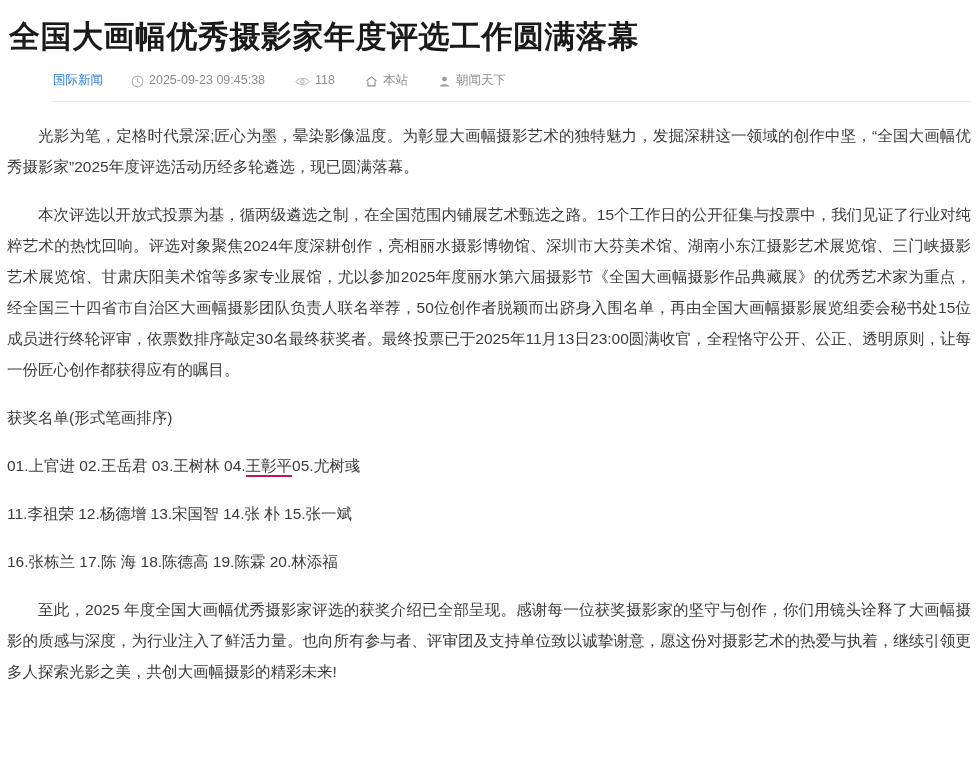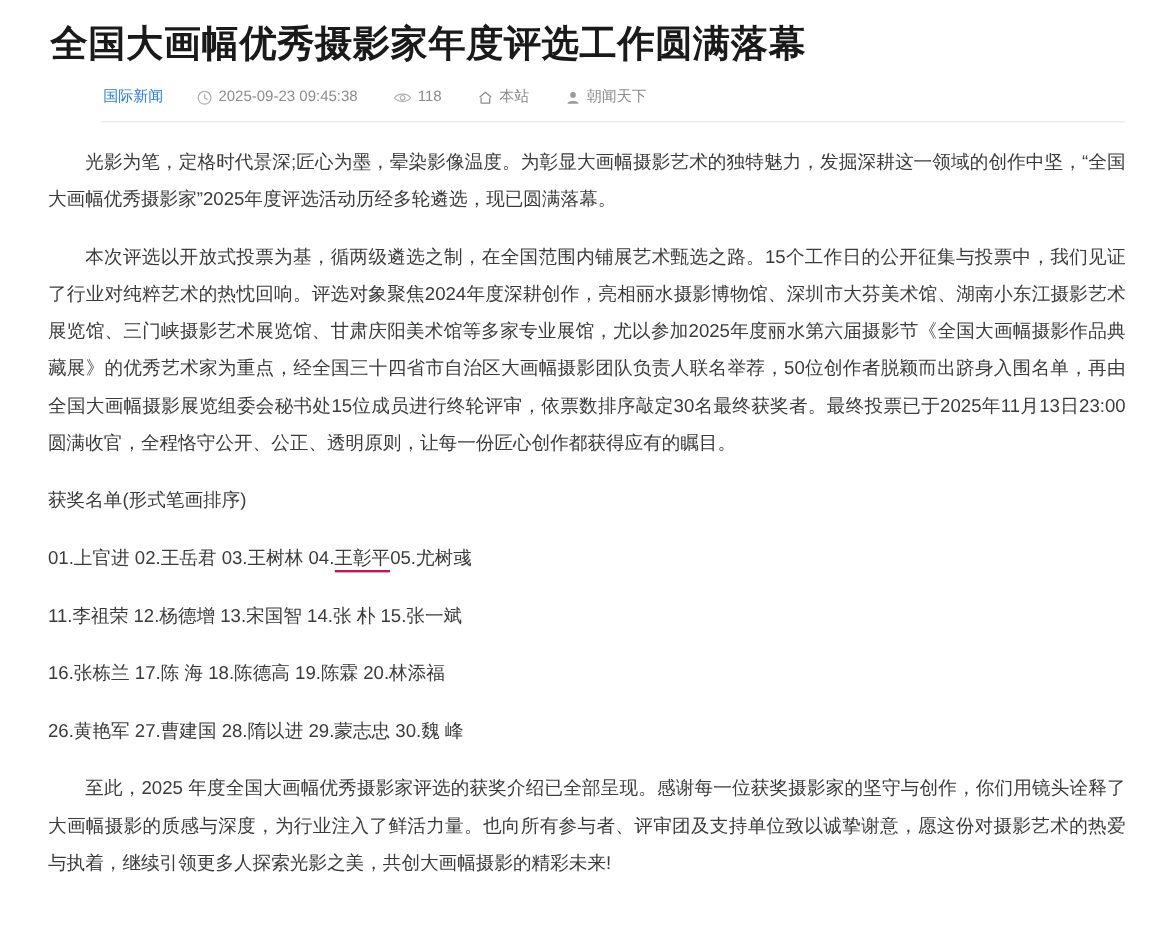--- a/index.html
+++ b/index.html
@@ -12,21 +12,21 @@
     height: 774px;
     font-family: "Liberation Sans", "DejaVu Sans", sans-serif;
     color: #333333;
     overflow: hidden;
   }
   .page {
     position: relative;
     width: 978px;
     height: 696px;
     box-sizing: border-box;
-    padding: 0 40px;
+    padding: 0 7px;
     background: #ffffff;
   }
   .article-title {
     font-size: 31px;
     font-weight: bold;
     color: #1a1a1a;
     line-height: 1.35;
     letter-spacing: 0.5px;
     padding-top: 16px;
     padding-left: 2px;
@@ -159,18 +159,17 @@
 
   <div class="content">
     <p class="indent">光影为笔，定格时代景深;匠心为墨，晕染影像温度。为彰显大画幅摄影艺术的独特魅力，发掘深耕这一领域的创作中坚，“全国大画幅优秀摄影家”2025年度评选活动历经多轮遴选，现已圆满落幕。</p>
     <p class="indent">本次评选以开放式投票为基，循两级遴选之制，在全国范围内铺展艺术甄选之路。15个工作日的公开征集与投票中，我们见证了行业对纯粹艺术的热忱回响。评选对象聚焦2024年度深耕创作，亮相丽水摄影博物馆、深圳市大芬美术馆、湖南小东江摄影艺术展览馆、三门峡摄影艺术展览馆、甘肃庆阳美术馆等多家专业展馆，尤以参加2025年度丽水第六届摄影节《全国大画幅摄影作品典藏展》的优秀艺术家为重点，经全国三十四省市自治区大画幅摄影团队负责人联名举荐，50位创作者脱颖而出跻身入围名单，再由全国大画幅摄影展览组委会秘书处15位成员进行终轮评审，依票数排序敲定30名最终获奖者。最终投票已于2025年11月13日23:00圆满收官，全程恪守公开、公正、透明原则，让每一份匠心创作都获得应有的瞩目。</p>
 
     <p class="list-head">获奖名单(形式笔画排序)</p>
 
     <p class="winner-line"><span>01.上官进 02.王岳君 03.王树林 04.</span><span class="underline-red">王彰平</span><span>05.尤树彧</span></p>
     <p class="winner-line">11.李祖荣 12.杨德增 13.宋国智 14.张 朴 15.张一斌</p>
     <p class="winner-line">16.张栋兰 17.陈 海 18.陈德高 19.陈霖 20.林添福</p>
-    <p class="winner-line">26.黄艳军 27.曹建国 28.隋以进 29.蒙志忠 30.魏 峰</p>
 
     <p class="indent closing">至此，2025 年度全国大画幅优秀摄影家评选的获奖介绍已全部呈现。感谢每一位获奖摄影家的坚守与创作，你们用镜头诠释了大画幅摄影的质感与深度，为行业注入了鲜活力量。也向所有参与者、评审团及支持单位致以诚挚谢意，愿这份对摄影艺术的热爱与执着，继续引领更多人探索光影之美，共创大画幅摄影的精彩未来!</p>
   </div>
 
 </div>
 
 </body></html>

